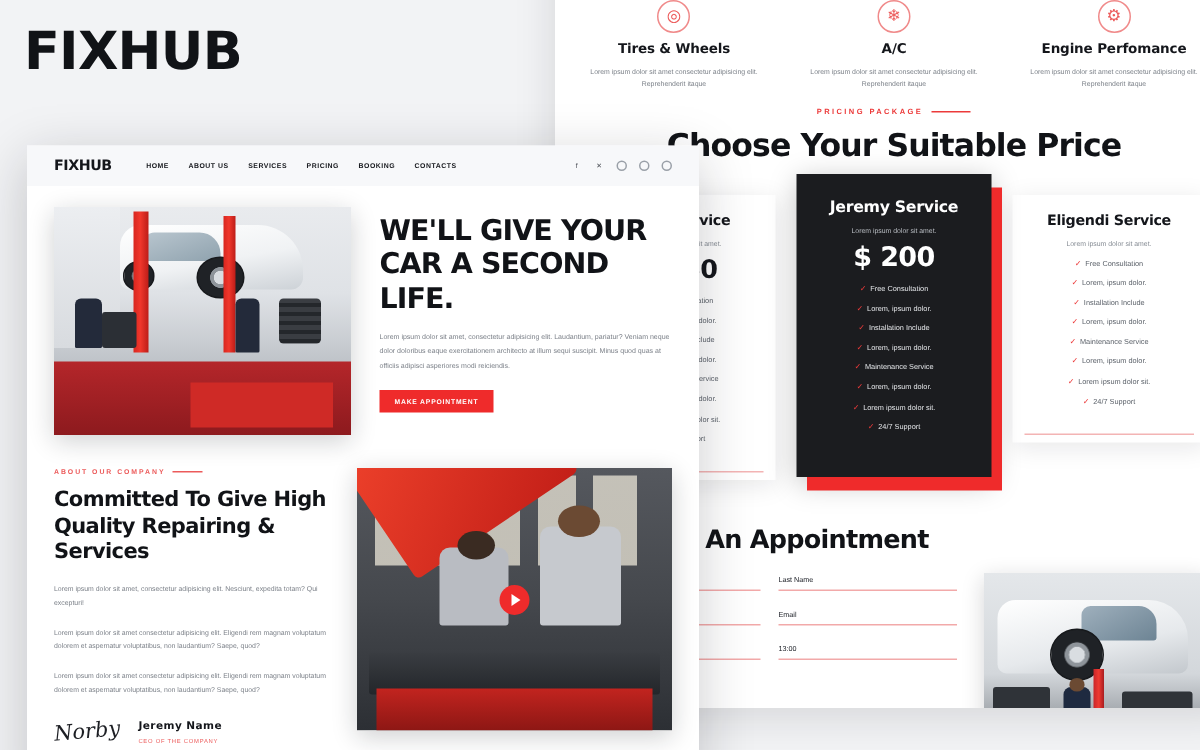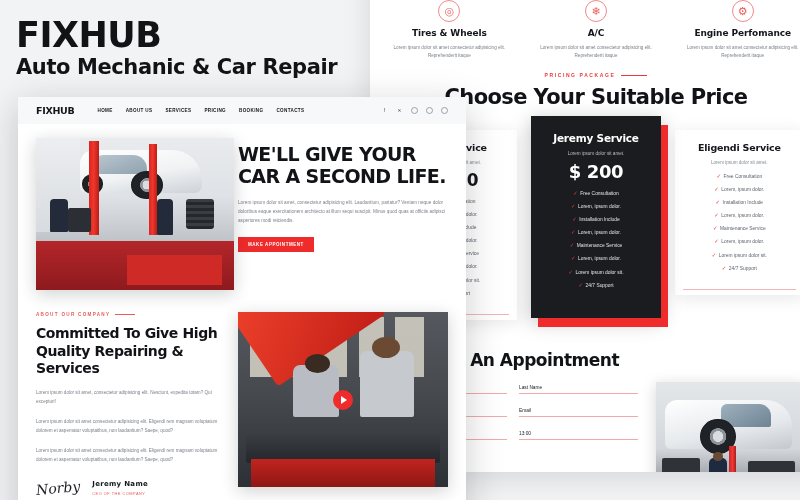--- a/index.html
+++ b/index.html
@@ -156,21 +156,21 @@
   .nav-socials { margin-left: auto; display: flex; gap: 8px; align-items: center; }
   .soc {
     width: 7px; height: 7px; border-radius: 50%;
     display: flex; align-items: center; justify-content: center;
     font-size: 4.6px; color: #4a4e55;
   }
   .soc.plain { background: none; }
   .soc.ring { border: 0.7px solid #9aa0a8; font-size: 3.6px; }
 
   
-  .hero { display: flex; padding: 14px 18px 0; gap: 4px; }
+  .hero { display: flex; padding: 14px 18px 0; gap: 19px; }
   .hero-photo {
     width: 198px; height: 152px; flex: none; position: relative;
     overflow: hidden; box-shadow: 0 4px 16px rgba(22,24,30,0.2);
   }
   .hero-copy { flex: 1; padding-top: 5px; }
   .hero-title {
     font-family: "DejaVu Sans", sans-serif;
     font-size: 19px; font-weight: 700; color: #111317;
     line-height: 1.18; letter-spacing: -0.6px;
   }
@@ -394,21 +394,20 @@
           <div class="l-shelf" style="left:62%;top:54%;width:32%;height:24%;"></div>
 
         </div>
       </div>
     </div>
   </div>
 </div>
 
 <div class="brand-block">
   <div class="brand-title">FIXHUB</div>
-  <div class="brand-sub">Auto Mechanic &amp; Car Repair</div>
 </div>
 
 <div class="front-page">
 
   <div class="navbar">
     <div class="nav-logo">FIXHUB</div>
     <div class="nav-links">
       <a class="nav-link">HOME</a>
       <a class="nav-link">ABOUT US</a>
       <a class="nav-link">SERVICES</a>

